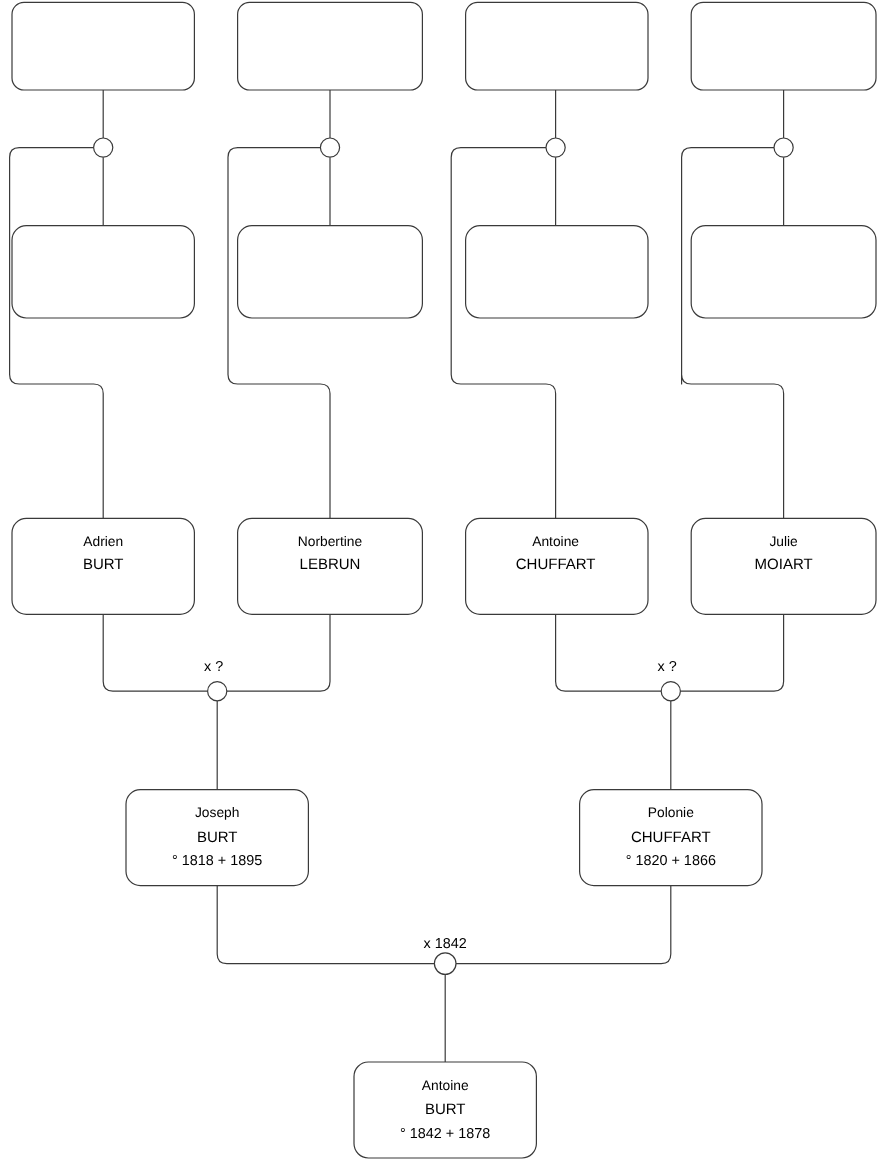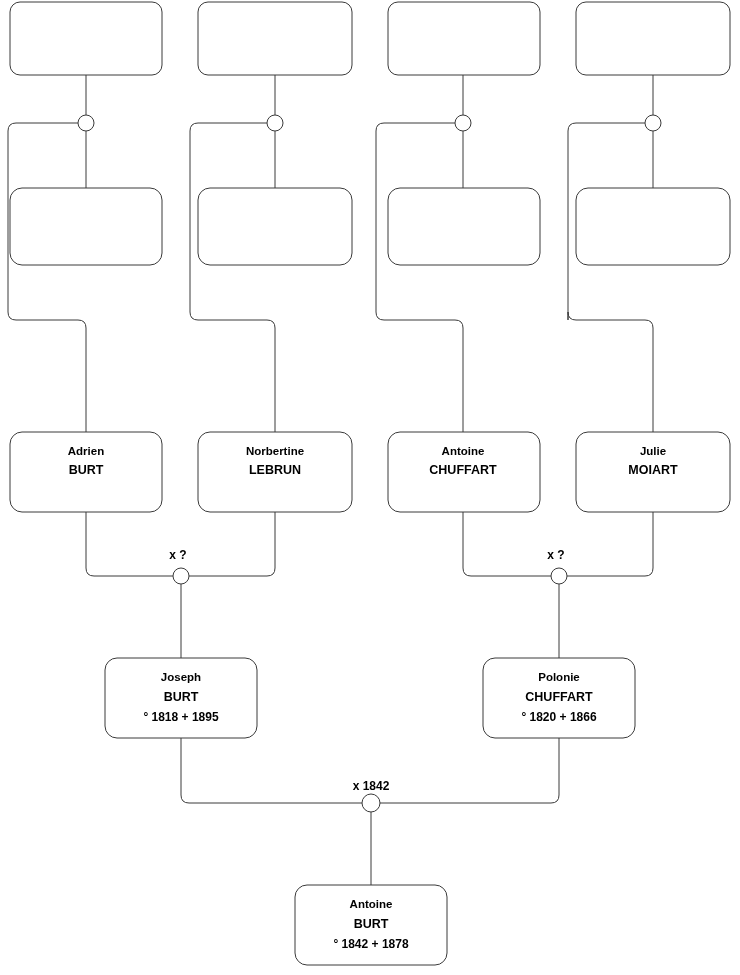--- a/index.html
+++ b/index.html
@@ -10,21 +10,20 @@
   body {
     width: 740px;
     height: 975px;
     font-family: "Liberation Sans", sans-serif;
     overflow: hidden;
   }
   #tree-root {
     position: relative;
     width: 740px;
     height: 939px;
-    font-weight: bold;
   }
   svg.tree-canvas {
     display: block;
     width: 740px;
     height: 975px;
   }
   .node-box {
     fill: #ffffff;
     stroke: #3a3a3a;
     stroke-width: 1;

